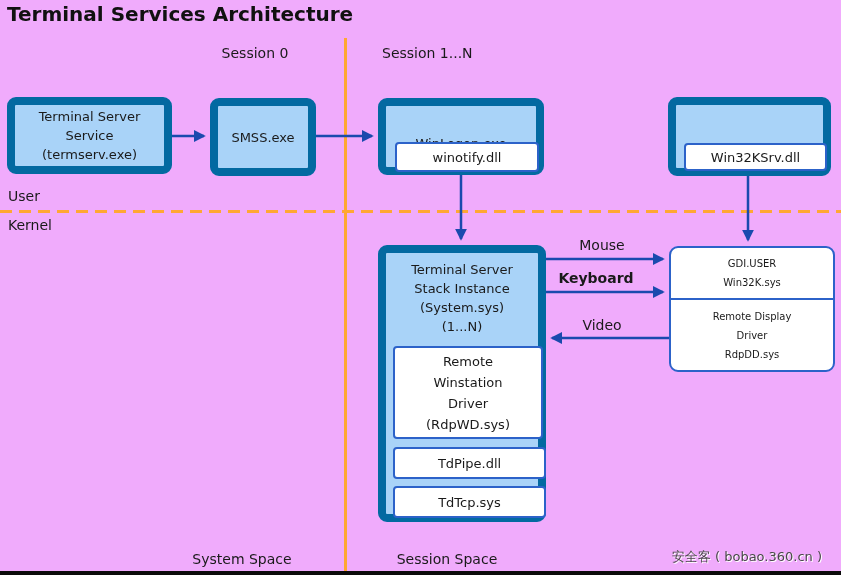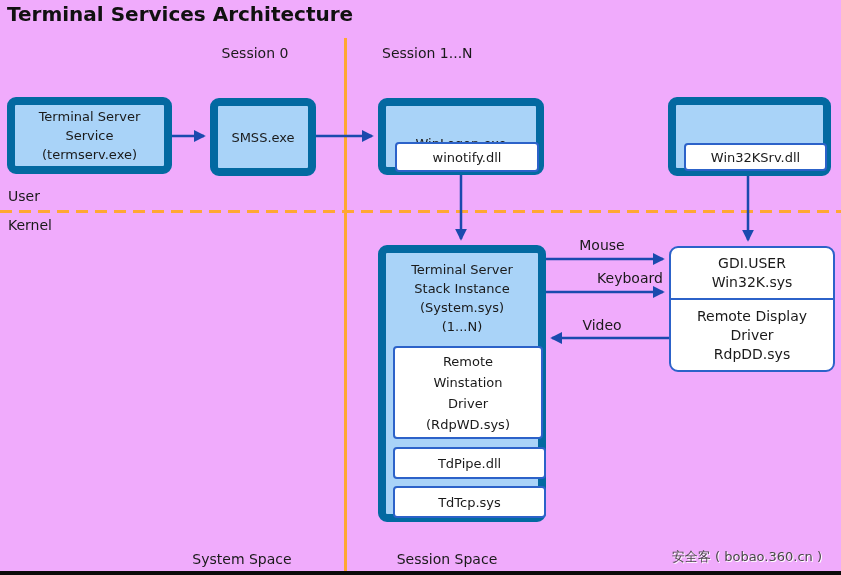--- a/index.html
+++ b/index.html
@@ -62,21 +62,21 @@
     width: 841px; height: 575px;
     pointer-events: none;
   }
   .gdi-group {
     position: absolute;
     left: 669px; top: 246px;
     width: 166px; height: 126px;
     background: #fff;
     border: 2px solid #2C62C9;
     border-radius: 9px;
-    font-size: 14px;
+    font-size: 10px;
     line-height: 19px;
     text-align: center;
   }
   .gdi-top {
     height: 52px;
     border-bottom: 2px solid #2C62C9;
   }
   .gdi-bottom { height: 70px; }
   .watermark {
     position: absolute;
@@ -102,21 +102,21 @@
   <div class="title">Terminal Services Architecture</div>
 
   <div class="rlabel centered" style="left:185px; top:45px; width:140px;">Session 0</div>
   <div class="rlabel" style="left:382px; top:45px;">Session 1...N</div>
   <div class="rlabel" style="left:8px; top:188px;">User</div>
   <div class="rlabel" style="left:8px; top:217px;">Kernel</div>
   <div class="rlabel centered" style="left:162px; top:551px; width:160px;">System Space</div>
   <div class="rlabel centered" style="left:532px; top:237px; width:140px;">Mouse</div>
 
   <div class="rlabel centered" style="left:367px; top:551px; width:160px;">Session Space</div>
-  <div class="rlabel centered" style="left:560px; top:270px; width:140px;">Keyboard</div>
+  <div class="rlabel centered" style="left:526px; top:270px; width:140px;font-weight:bold;">Keyboard</div>
   <div class="rlabel centered" style="left:532px; top:317px; width:140px;">Video</div>
 
   <div class="bluebox vcenter" style="left:7px; top:97px; width:165px; height:77px;">
     <span>Terminal Server</span>
     <span>Service</span>
     <span>(termserv.exe)</span>
   </div>
 
   <div class="bluebox vcenter" style="left:210px; top:98px; width:106px; height:78px;">
     <span>SMSS.exe</span>

